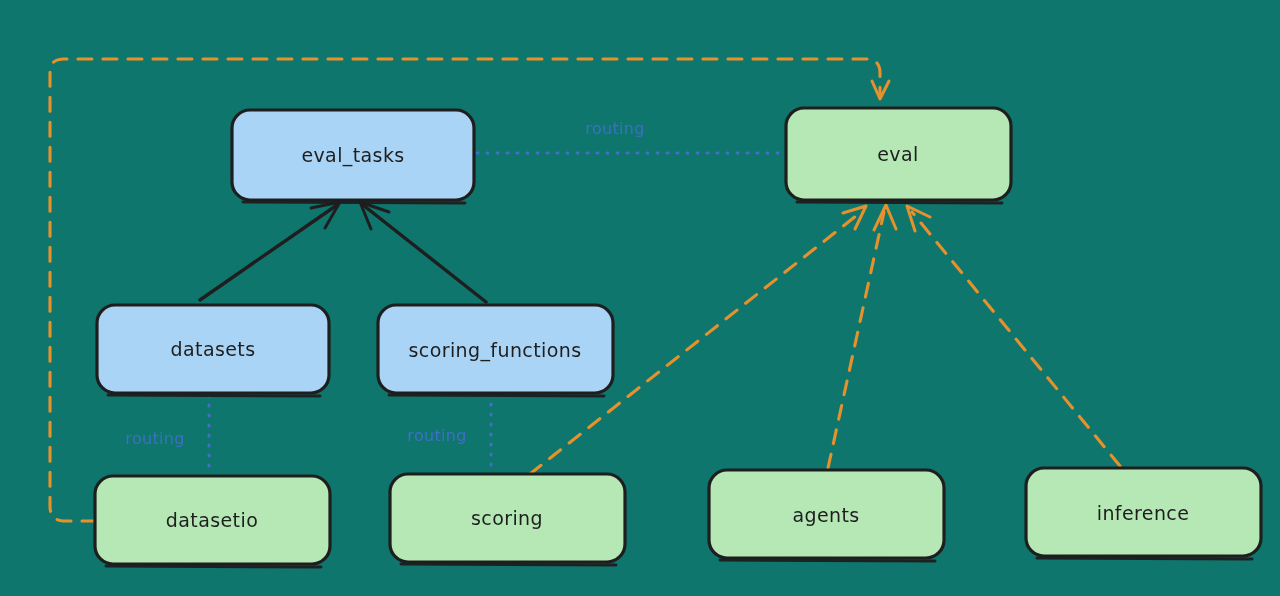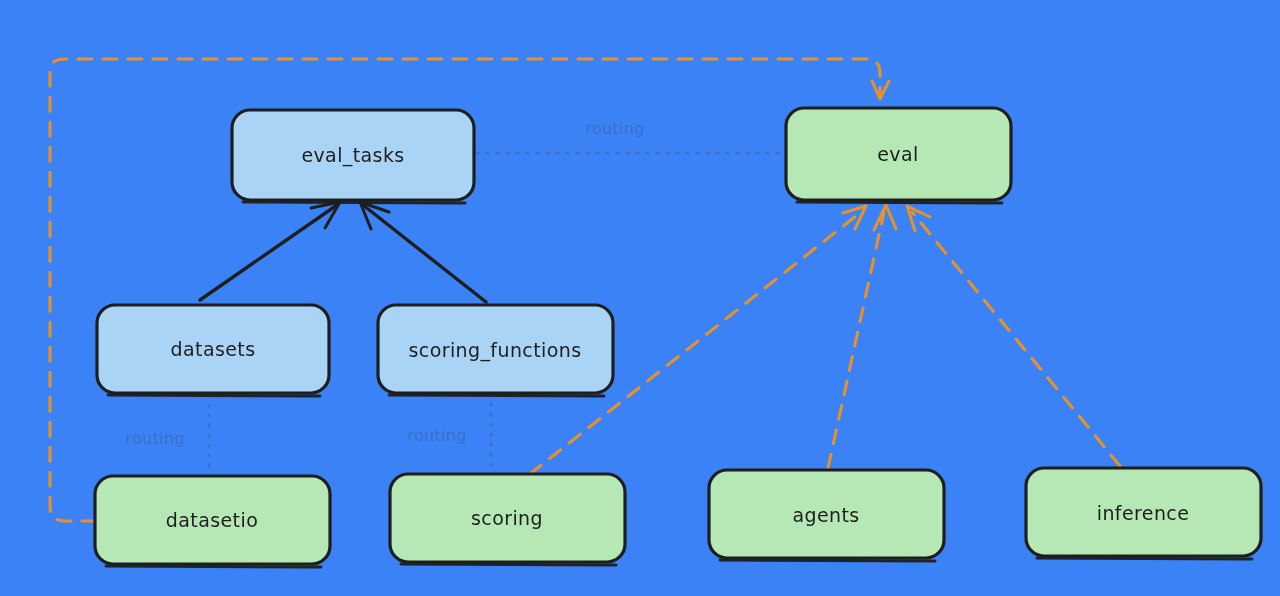--- a/index.html
+++ b/index.html
@@ -10,21 +10,21 @@
   body {
     width: 1280px;
     height: 596px;
     overflow: hidden;
     font-family: "DejaVu Sans", sans-serif;
   }
   #diagram-root {
     position: relative;
     width: 1280px;
     height: 596px;
-    background: #3b82f6;
+    background: #0f766e;
   }
   svg#diagram-svg {
     display: block;
     width: 1280px;
     height: 596px;
   }
   .node-rect {
     stroke: #1e1e1e;
     stroke-width: 3.2;
     stroke-linejoin: round;

